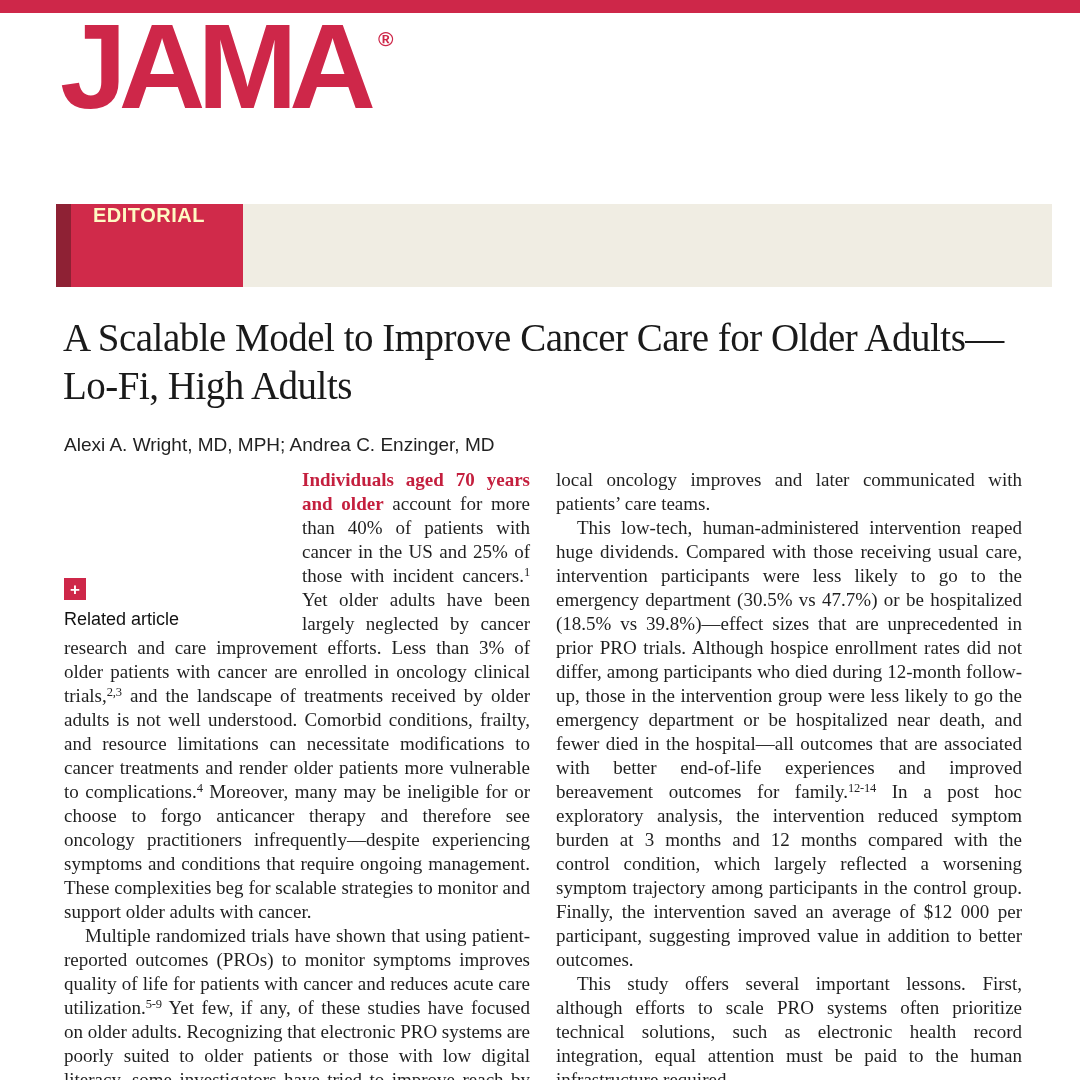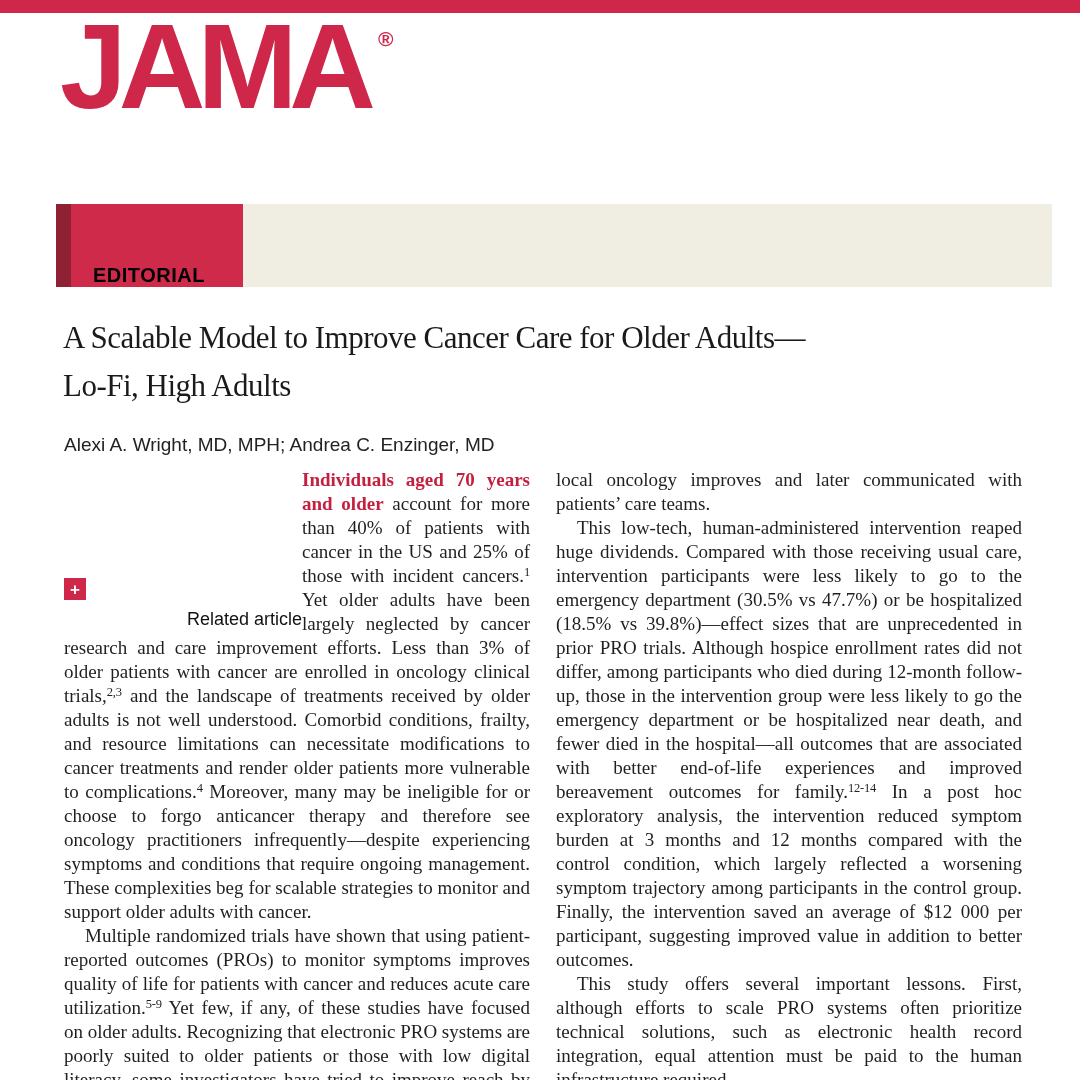--- a/index.html
+++ b/index.html
@@ -27,28 +27,28 @@
     position:relative;top:-62px;left:10px;font-weight:bold;
   }
   .pubdate{
     position:absolute;top:52px;right:64px;
     font-family:"Liberation Sans",sans-serif;font-weight:bold;font-size:24px;color:#111;
   }
   .banner{position:absolute;top:204px;left:56px;width:996px;height:83px;display:flex;}
   .banner-accent{width:15px;height:100%;background:var(--banner-dark);}
   .banner-label-box{
     width:172px;height:100%;background:var(--banner-red);
-    display:flex;align-items:flex-end;padding-left:22px;
+    display:flex;align-items:flex-start;padding-left:22px;
     font-family:"Liberation Sans",sans-serif;font-weight:bold;font-size:20px;
-    letter-spacing:0.5px;color:#000000;
+    letter-spacing:0.5px;color:#fef9c3;
   }
   .banner-beige{flex:1;height:100%;background:var(--beige);}
   .title{
     position:absolute;left:63px;top:314px;width:990px;
-    font-size:31px;line-height:48px;letter-spacing:-0.5px;color:#1a1a1a;
+    font-size:39px;line-height:48px;letter-spacing:-0.5px;color:#1a1a1a;
   }
   .authors{
     position:absolute;left:64px;top:414px;
     font-family:"Liberation Sans",sans-serif;font-size:19px;color:#222;margin-top:20px;
   }
   .columns{position:absolute;left:64px;top:468px;width:958px;display:flex;gap:26px;}
   .col{width:466px;font-size:19px;line-height:24px;text-align:justify;color:var(--ink);}
   .col p{margin:0;}
   .col p.indent{text-indent:21px;}
   .seg-lead{color:var(--lead-red);font-weight:bold;}
@@ -56,21 +56,21 @@
   .related-float{
     float:left;width:238px;height:70px;margin-top:96px;
     text-align:left;text-indent:0;cursor:pointer;
   }
   .plus-box{
     width:22px;height:22px;margin-top:14px;background:var(--brand-red);color:#fff;
     display:flex;align-items:center;justify-content:center;
     font-family:"Liberation Sans",sans-serif;font-weight:bold;font-size:17px;line-height:1;
   }
   .related-label{
-    font-family:"Liberation Sans",sans-serif;font-size:18px;color:#111;margin-top:7px;text-align:right;
+    font-family:"Liberation Sans",sans-serif;font-size:18px;color:#111;margin-top:7px;
   }
 </style>
 </head>
 <body>
 
 <div class="page">
 
   <div class="topbar"></div>
 
   <div class="logo"><span>JAMA</span><span class="reg">®</span></div>

